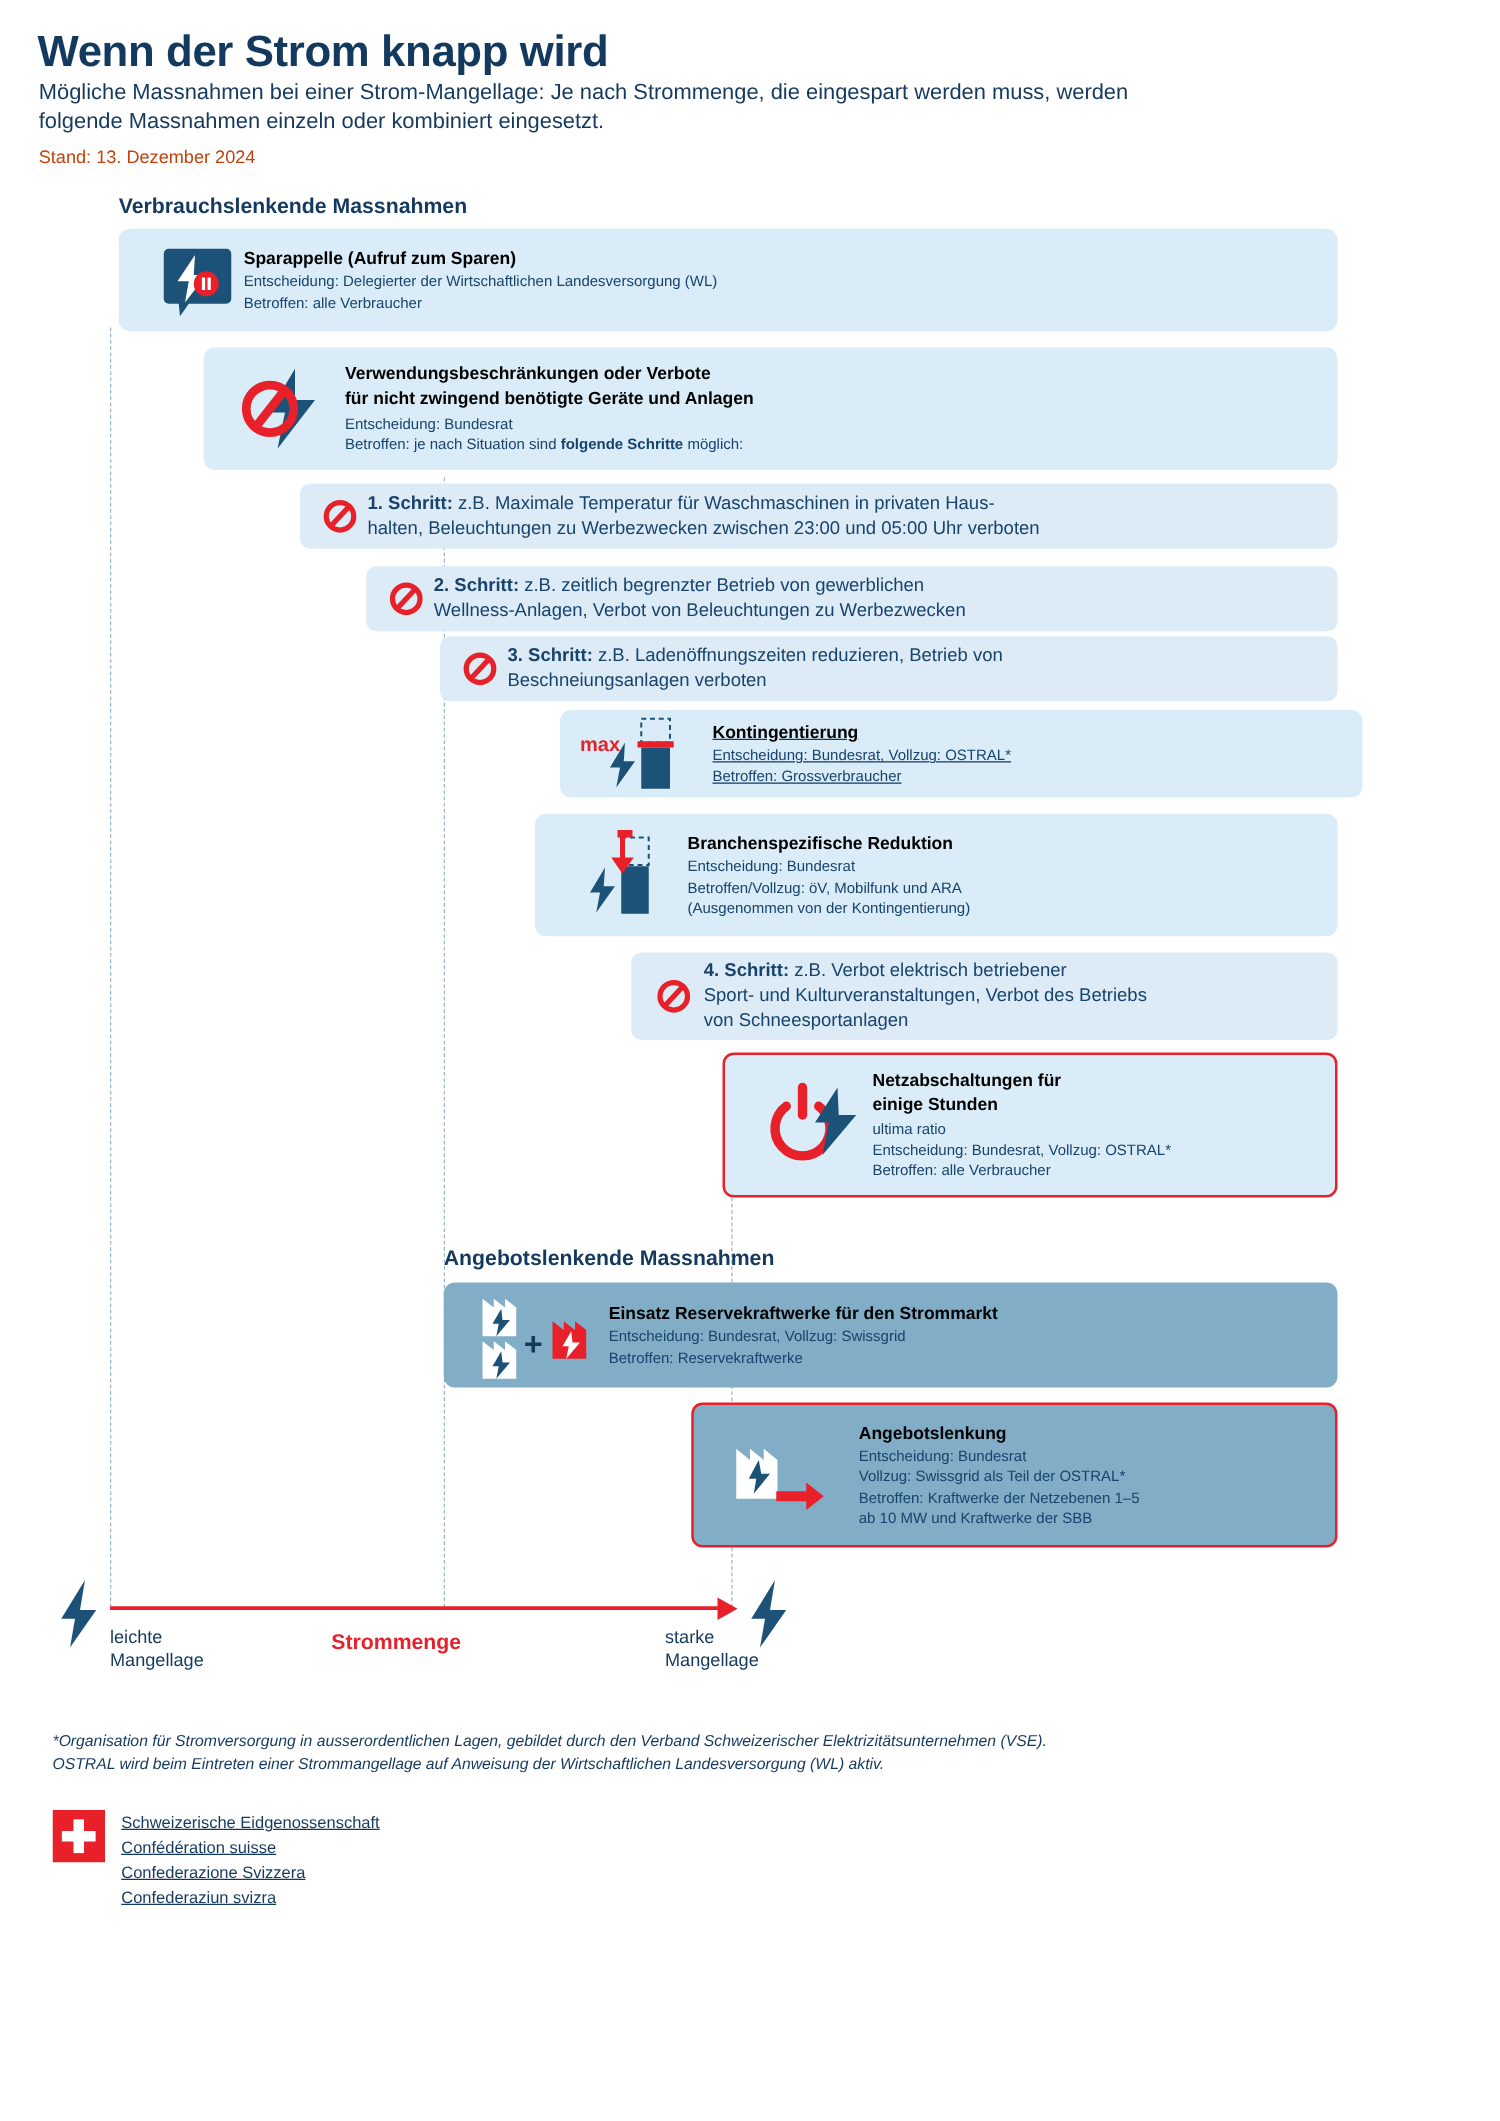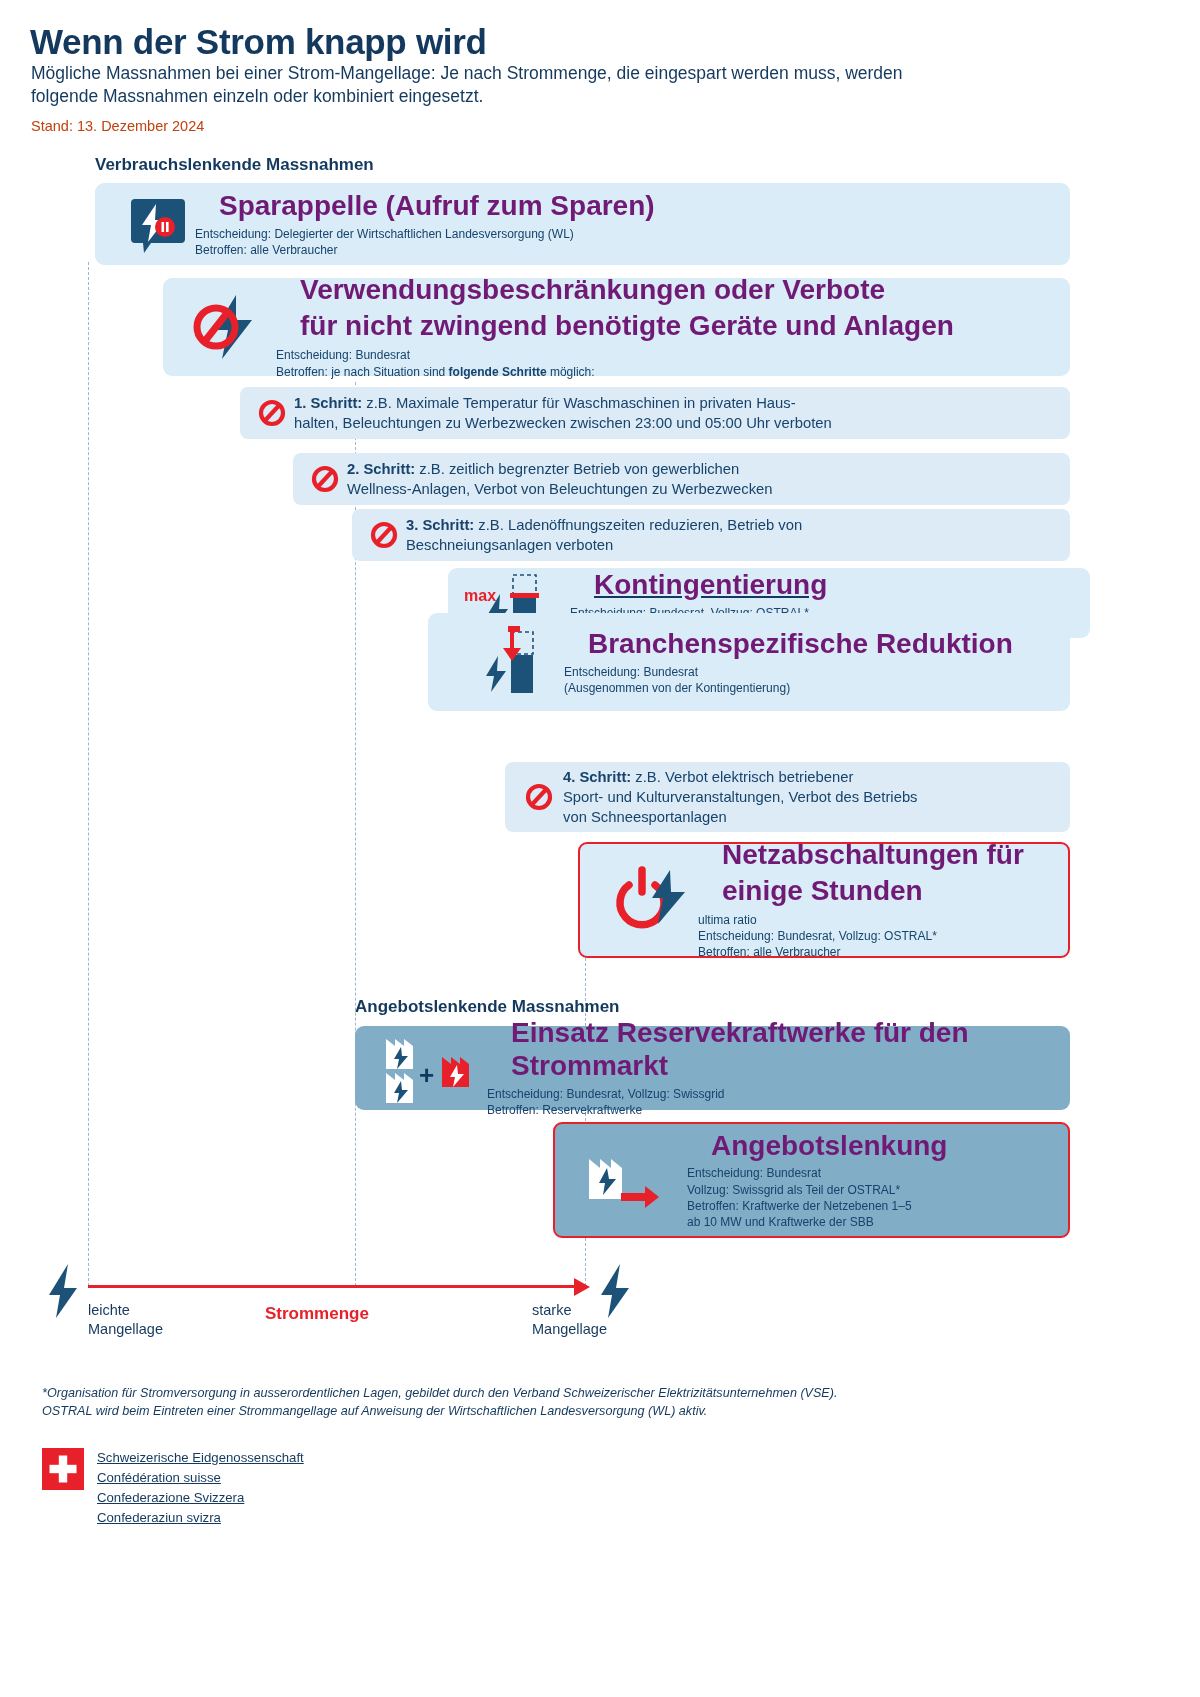--- a/index.html
+++ b/index.html
@@ -46,23 +46,22 @@
     align-items: center;
   }
   .card.teal { background: #81adc7; }
   .card.outlined { border: 2.5px solid #e8202a; }
   .card-icon {
     flex: 0 0 auto;
     display: flex; align-items: center; justify-content: center;
   }
   .card-body { flex: 1 1 auto; }
   .card-h {
-    font-size: 28px; font-weight: bold; line-height: 1.17; color: #701a75;
+    font-size: 14px; font-weight: bold; line-height: 1.17; color: #000000;
     margin-bottom: 3px;
-    margin-left: 24px;
   }
   .card-p {
     font-size: 12px; line-height: 1.36; color: #17436c;
   }
   .card-p b { font-weight: bold; }
 
   
   .step {
     position: absolute; background: #dcebf6; border-radius: 8px;
     display: flex; align-items: center;
@@ -201,33 +200,34 @@
         <path d="M40 24 L28 44 h8 l-3 16 L48 39 h-9 z" fill="#1c5277"></path>
       </svg>
     </div>
     <div class="card-body">
       <div class="card-h">Kontingentierung</div>
       <div class="card-p">Entscheidung: Bundesrat, Vollzug: OSTRAL*</div>
       <div class="card-p">Betroffen: Grossverbraucher</div>
     </div>
   </div>
 
-  <div class="card" style="left:428px; top:613px; width:642px; height:98px; padding-left:24px;">
+  <div class="card" style="left:428px; top:651px; width:642px; height:98px; padding-left:10px;">
     <div class="card-icon" style="width:112px;">
       <svg width="108" height="84" viewBox="0 0 108 84">
         <rect x="57" y="12" width="22" height="22" fill="none" stroke="#1c5277" stroke-width="1.6" stroke-dasharray="4,3"></rect>
         <rect x="57" y="35" width="22" height="38" fill="#1c5277"></rect>
         <path d="M60 8 v20 h7 l-9 13 -9 -13 h7 V8 z" fill="#e8202a"></path>
         <rect x="54" y="6" width="12" height="6" fill="#e8202a"></rect>
         <path d="M44 36 L32 56 h8 l-3 16 L52 51 h-9 z" fill="#1c5277"></path>
       </svg>
     </div>
     <div class="card-body">
       <div class="card-h">Branchenspezifische Reduktion</div>
       <div class="card-p">Entscheidung: Bundesrat</div>
+      <div class="card-p">Betroffen/Vollzug: öV, Mobilfunk und ARA</div>
       <div class="card-p">(Ausgenommen von der Kontingentierung)</div>
     </div>
   </div>
 
   <div class="step" style="left:505px; top:762px; width:565px; height:70px; padding-left:10px;">
     <div class="step-icon" style="width:48px;">
       <svg width="30" height="30" viewBox="0 0 30 30">
         <circle cx="15" cy="15" r="11" fill="none" stroke="#e8202a" stroke-width="4.2"></circle>
         <line x1="8.5" y1="22" x2="21.5" y2="8" stroke="#e8202a" stroke-width="4.2"></line>
       </svg>

